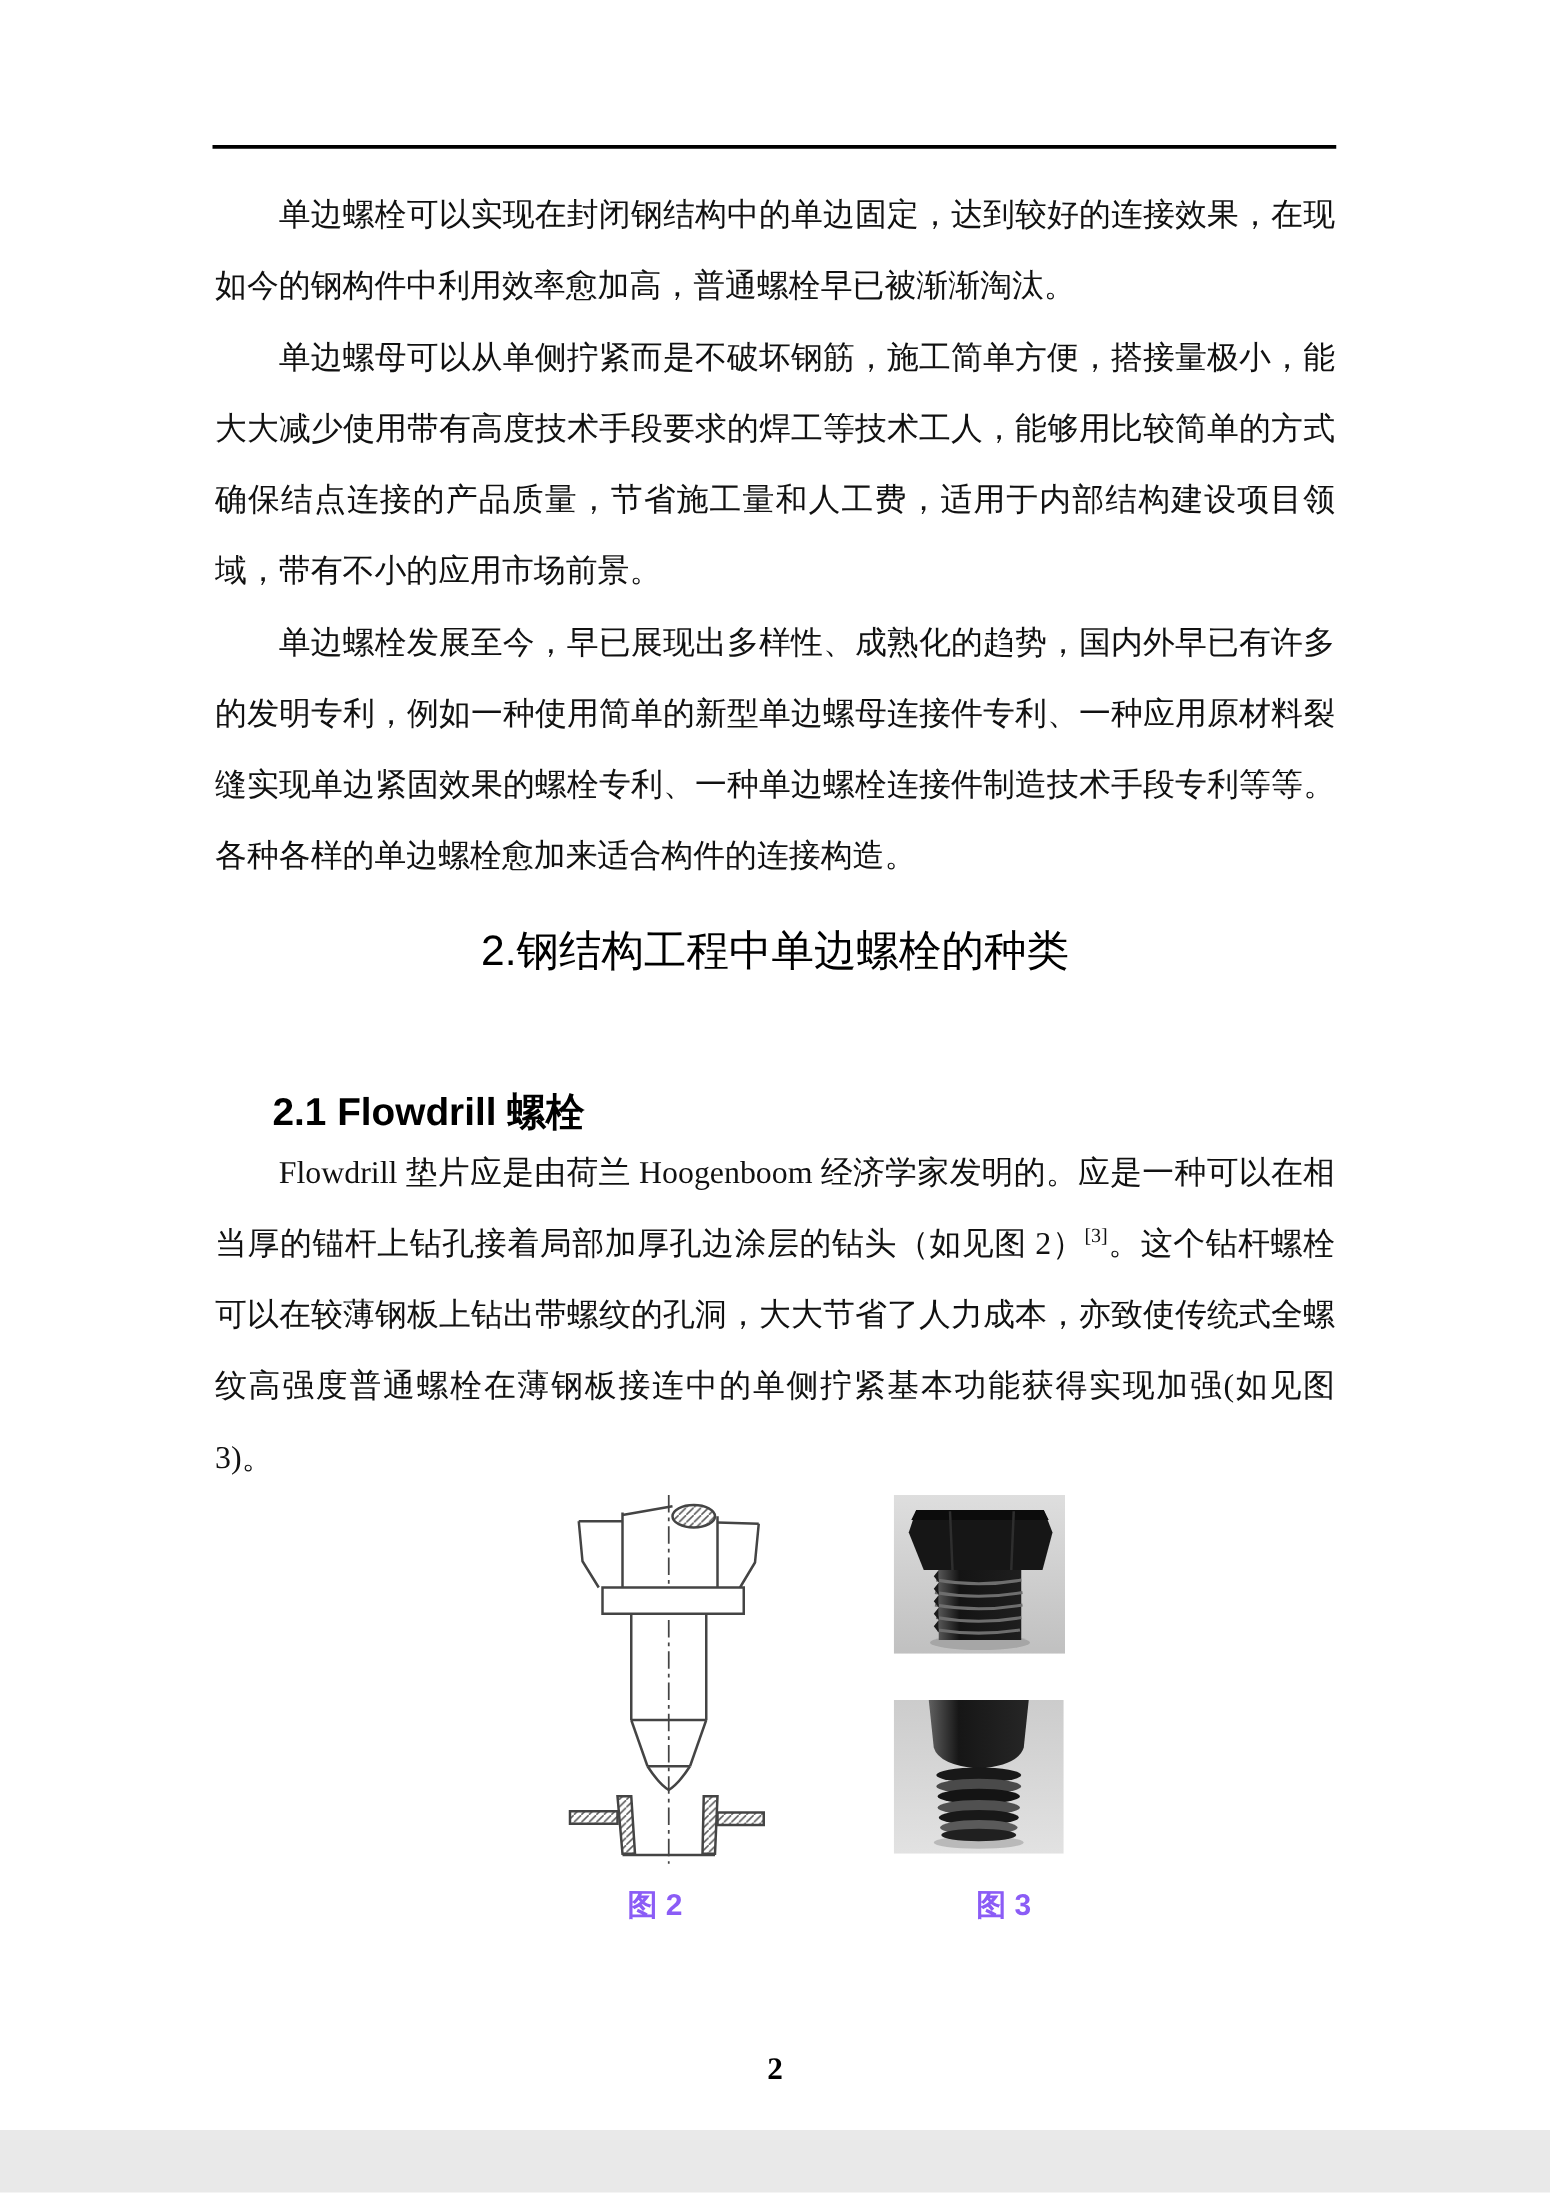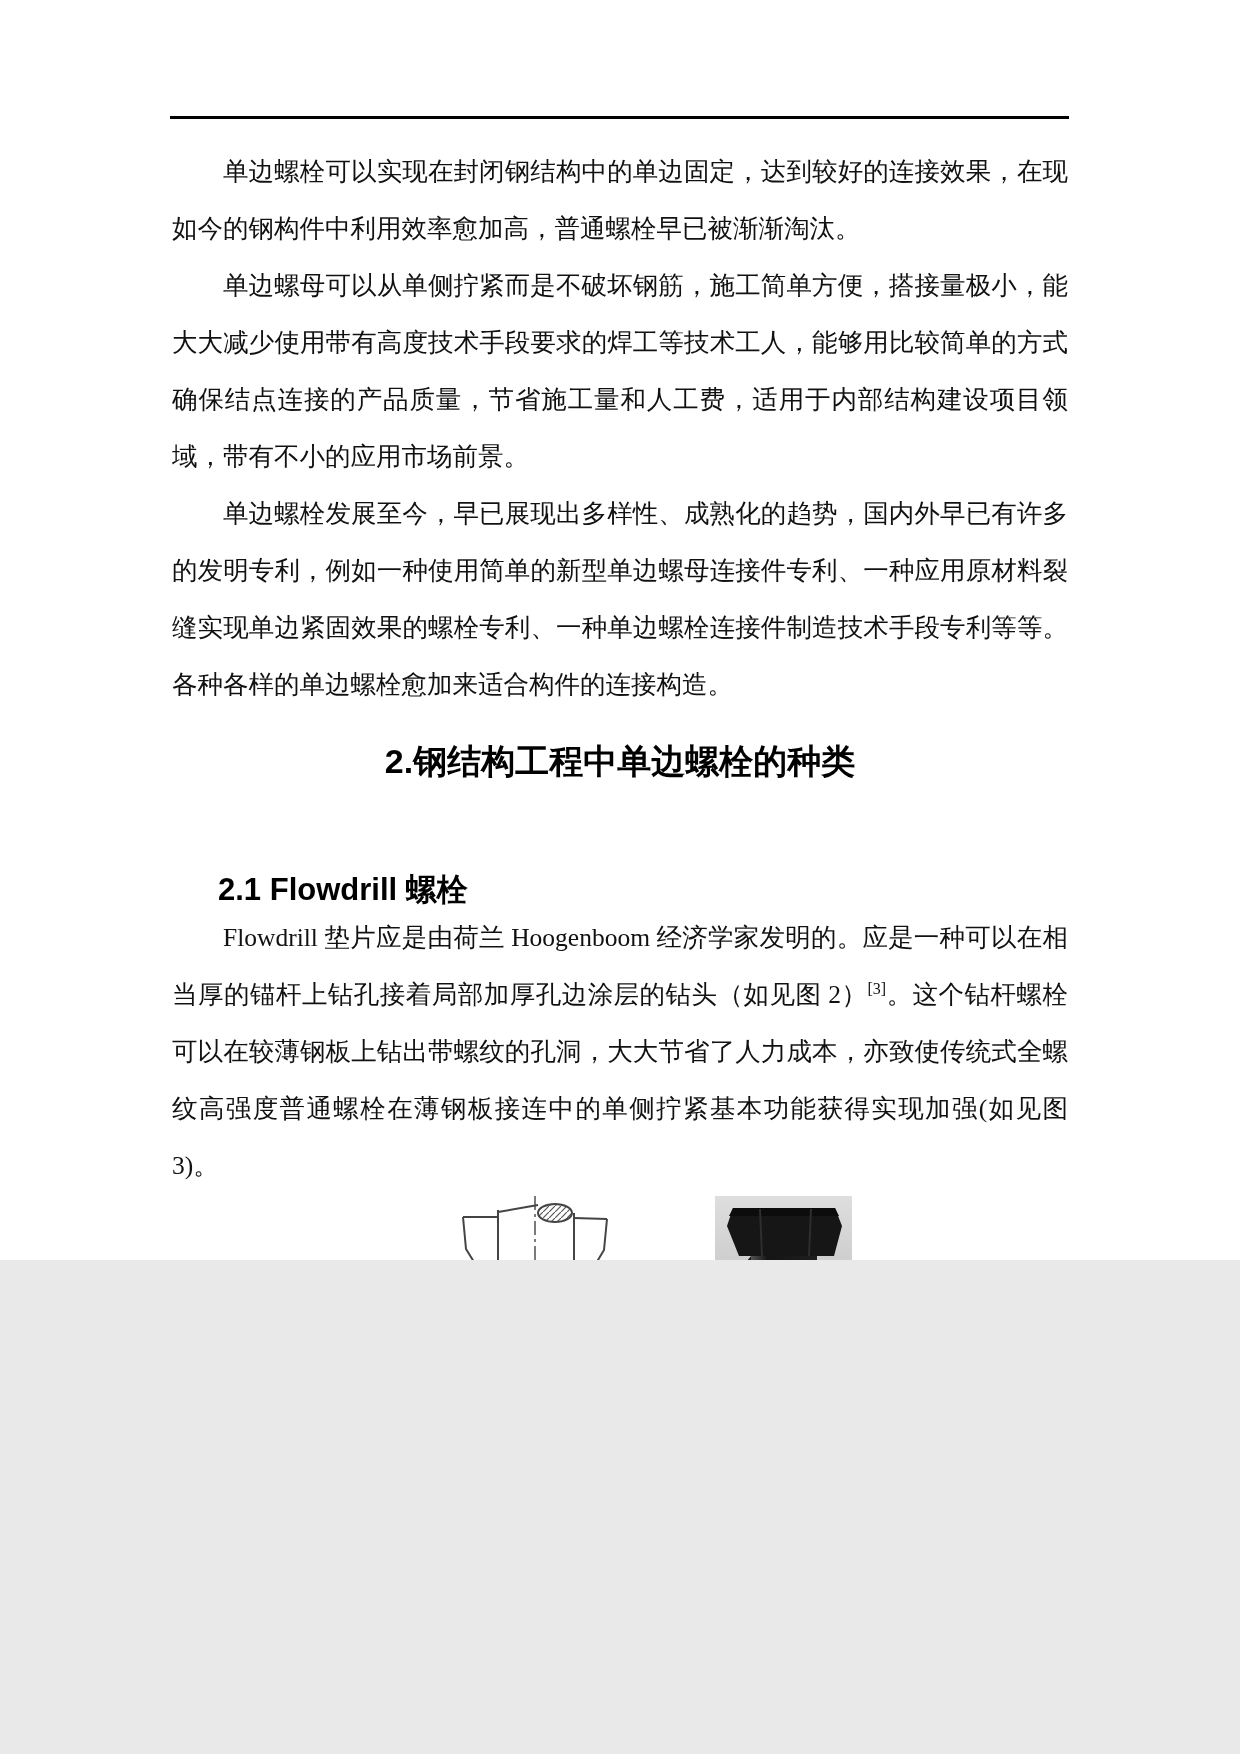--- a/index.html
+++ b/index.html
@@ -1,47 +1,47 @@
 <!DOCTYPE html>
 <html><head>
 <meta charset="utf-8">
 <style>
   html,body { margin:0; padding:0; }
   body { background:#e9e9e9; }
   .page {
-    position:relative; width:1240px; height:1260px; margin:0 auto;
+    position:relative; width:1240px; height:1704px; margin:0 auto;
     background:#ffffff; overflow:hidden;
     font-family:"Liberation Serif","DejaVu Serif",serif; color:#111;
   }
   .header-rule { position:absolute; left:170px; top:116px; width:899px; height:3px; background:#000; }
   .content { position:absolute; left:172px; top:143px; width:896px; }
   p.body {
     margin:0; font-size:25.5px; line-height:57px; text-indent:2em;
     text-align:justify; text-align-last:left; letter-spacing:0;
   }
   sup.ref { font-size:16px; line-height:0; vertical-align:super; }
   .section-heading {
     margin:24px 0 0 0; text-align:center;
     font-family:"Liberation Sans","DejaVu Sans",sans-serif;
-    font-weight:bold; font-size:34px; line-height:48px; color:#000;
+    font-weight:normal; font-size:34px; line-height:48px; color:#000;
   }
   .sub-heading {
     margin:86px 0 0 46px;
     font-family:"Liberation Sans","DejaVu Sans",sans-serif;
     font-weight:bold; font-size:31px; line-height:38px; color:#000;
   }
   .p-after-sub { margin-top:14px; }
   .figure-block { position:relative; width:896px; height:368px; margin-top:0; }
   .fig-drawing { position:absolute; left:263px; top:0; width:178px; height:300px; }
   .fig-photo-1 { position:absolute; left:543px; top:2px; width:137px; height:127px; }
   .fig-photo-2 { position:absolute; left:543px; top:166px; width:136px; height:123px; }
   .fig-caption {
     position:absolute; top:316px; width:160px; text-align:center;
     font-family:"Liberation Sans","DejaVu Sans",sans-serif;
-    font-weight:bold; font-size:24px; line-height:30px; color:#c2410c;
+    font-weight:bold; font-size:24px; line-height:30px; color:#8b5cf6;
   }
   .fig-caption.c2 { left:272px; }
   .fig-caption.c3 { left:551px; }
   .p-after-fig { margin-top:6px; }
   .page-number {
     position:absolute; left:0; top:1642px; width:1240px; text-align:center;
     font-size:25px; font-weight:bold; color:#000;
   }
 </style>
 </head>

